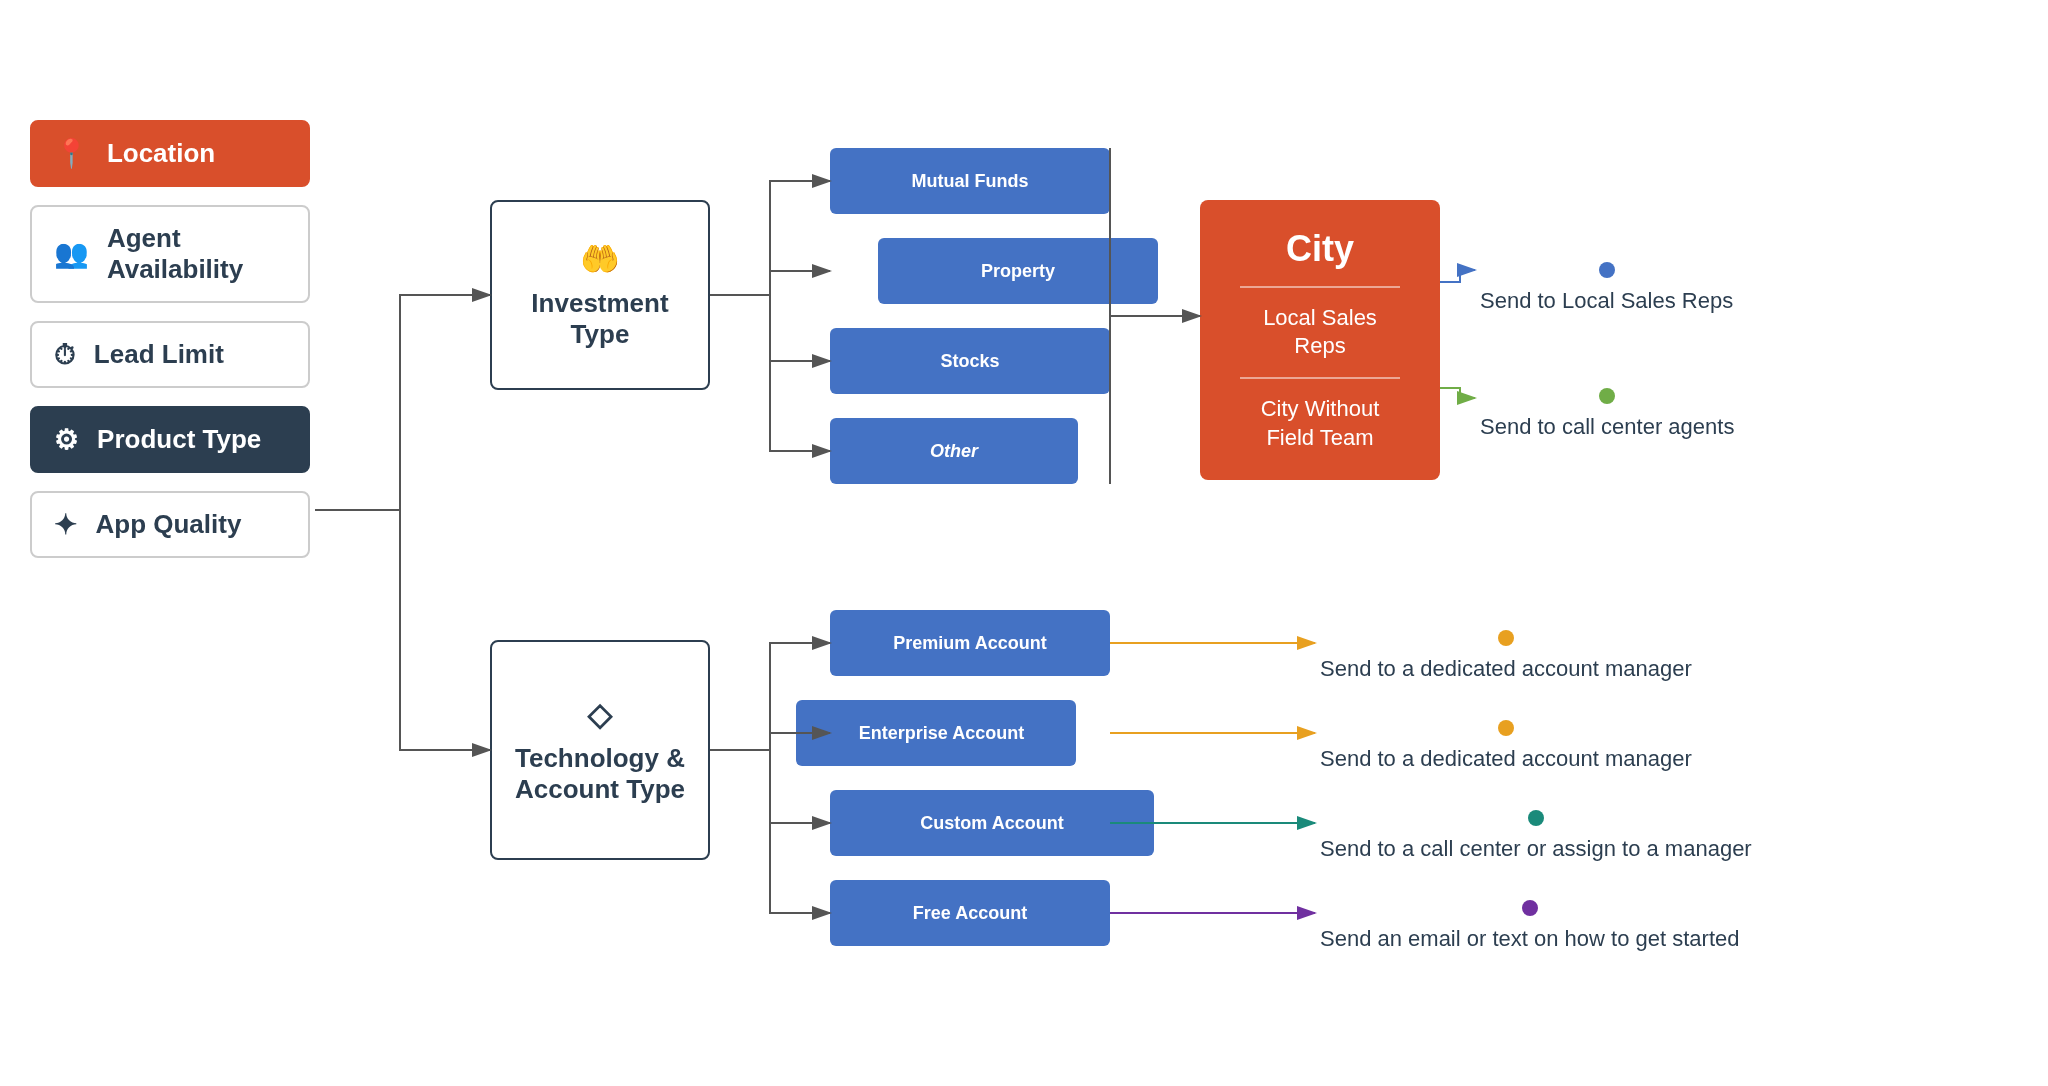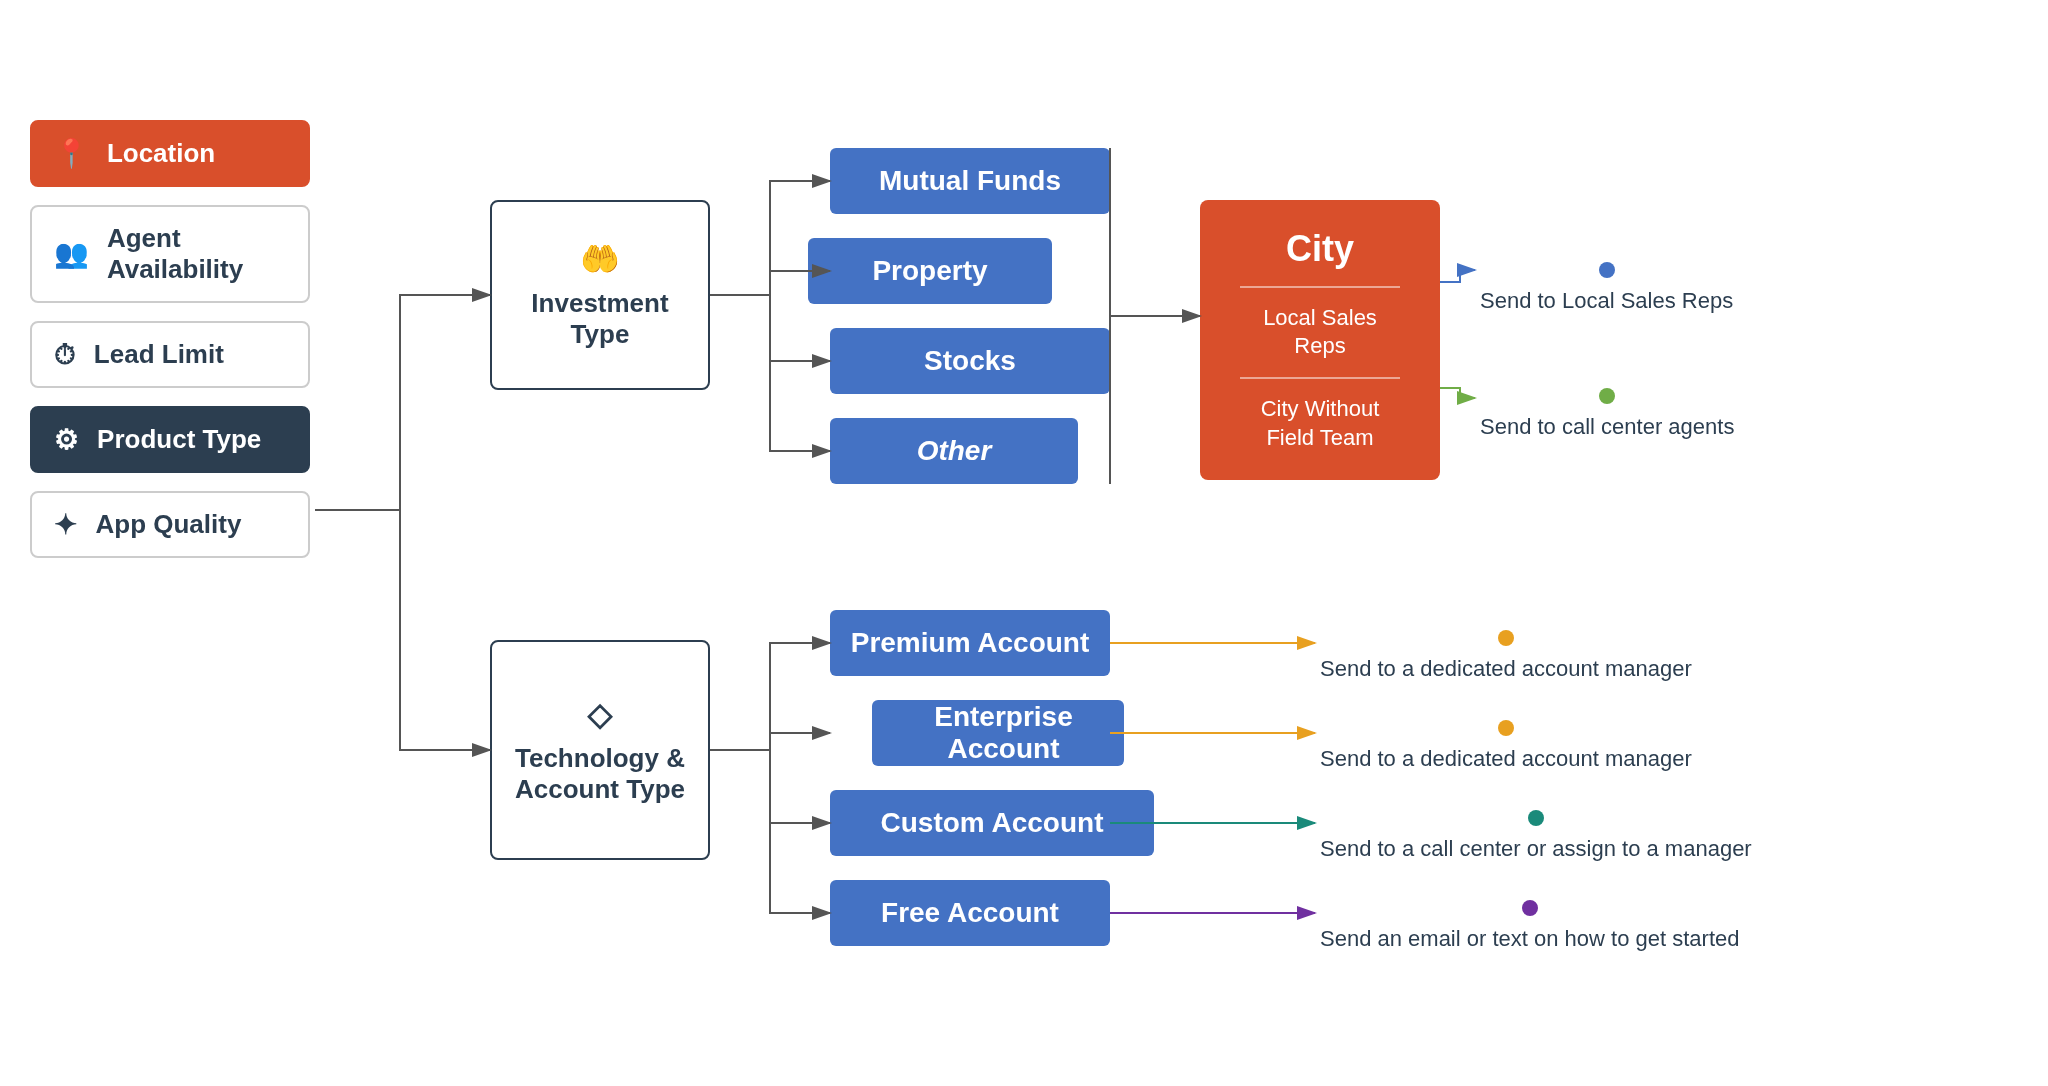--- a/index.html
+++ b/index.html
@@ -80,21 +80,21 @@
     .node-icon {
       font-size: 32px;
     }
 
     
     .option-box {
       position: absolute;
       background: #4472c4;
       border-radius: 6px;
       color: #fff;
-      font-size: 28px;
+      font-size: 18px;
       font-weight: 600;
       display: flex;
       align-items: center;
       justify-content: center;
       text-align: center;
     }
 
     
     .city-box {
       position: absolute;
@@ -202,21 +202,21 @@
   </div>
 
   <div class="node-box" style="left: 490px; top: 640px; width: 220px; height: 220px;">
     <span class="node-icon">◇</span>
     <span>Technology &amp;<br>Account Type</span>
   </div>
 
   <div class="option-box" style="left: 830px; top: 148px; width: 280px; height: 66px;">
     <span>Mutual Funds</span>
   </div>
-  <div class="option-box" style="left: 808px; top: 238px; width: 244px; height: 66px;">
+  <div class="option-box" style="left: 878px; top: 238px; width: 280px; height: 66px;">
     <span>Property</span>
   </div>
   <div class="option-box" style="left: 830px; top: 328px; width: 280px; height: 66px;">
     <span>Stocks</span>
   </div>
   <div class="option-box" style="left: 830px; top: 418px; width: 248px; height: 66px; font-style: italic;">
     <span>Other</span>
   </div>
 
   <div class="city-box" style="left: 1200px; top: 200px; width: 240px; height: 280px;">
@@ -232,21 +232,21 @@
     <span>Send to Local Sales Reps</span>
   </div>
   <div class="output-label" style="left: 1480px; top: 388px;">
     <div class="dot" style="background:#70ad47;"></div>
     <span>Send to call center agents</span>
   </div>
 
   <div class="option-box" style="left: 830px; top: 610px; width: 280px; height: 66px;">
     <span>Premium Account</span>
   </div>
-  <div class="option-box" style="left: 872px; top: 700px; width: 252px; height: 66px; padding-left: 11px;">
+  <div class="option-box" style="left: 796px; top: 700px; width: 280px; height: 66px; padding-left: 11px;">
     <span>Enterprise Account</span>
   </div>
   <div class="option-box" style="left: 830px; top: 790px; width: 324px; height: 66px;">
     <span>Custom Account</span>
   </div>
   <div class="option-box" style="left: 830px; top: 880px; width: 280px; height: 66px;">
     <span>Free Account</span>
   </div>
 
   <div class="output-label" style="left: 1320px; top: 630px;">

